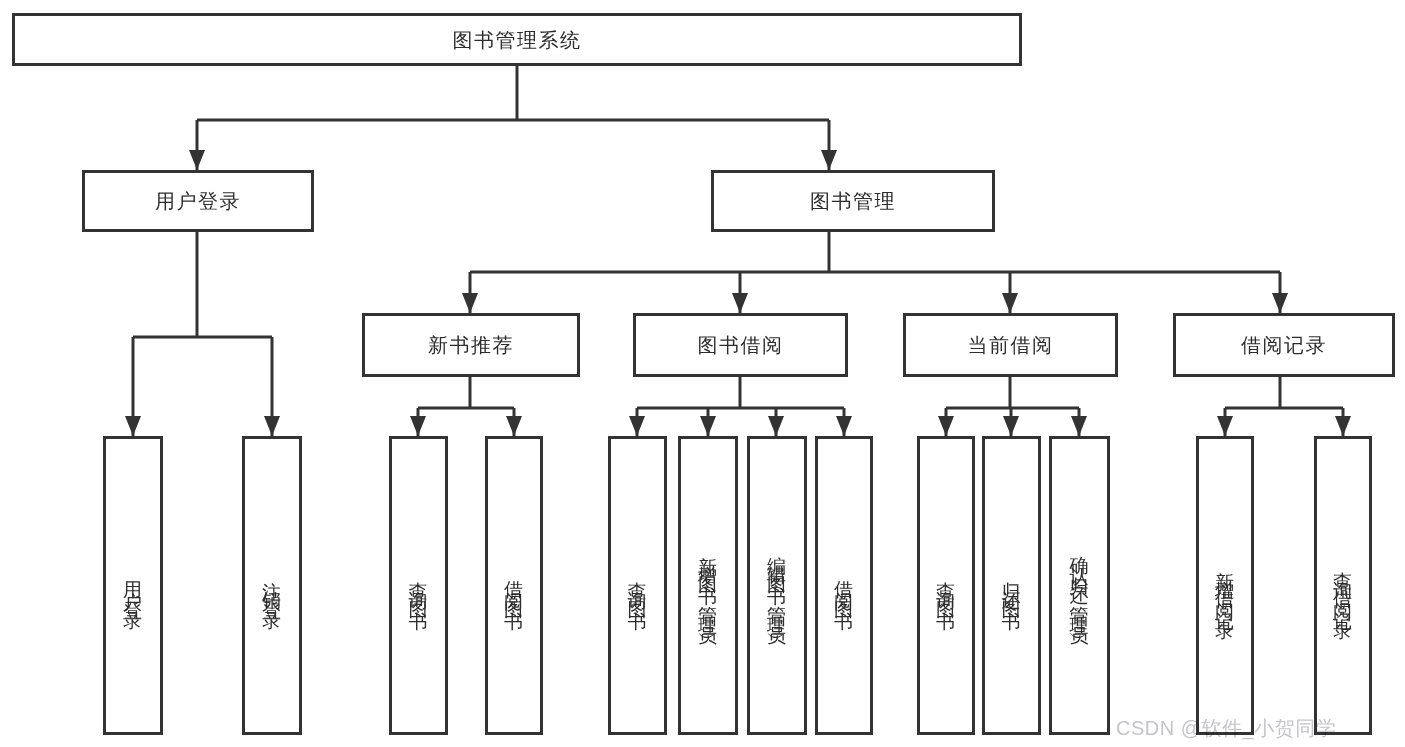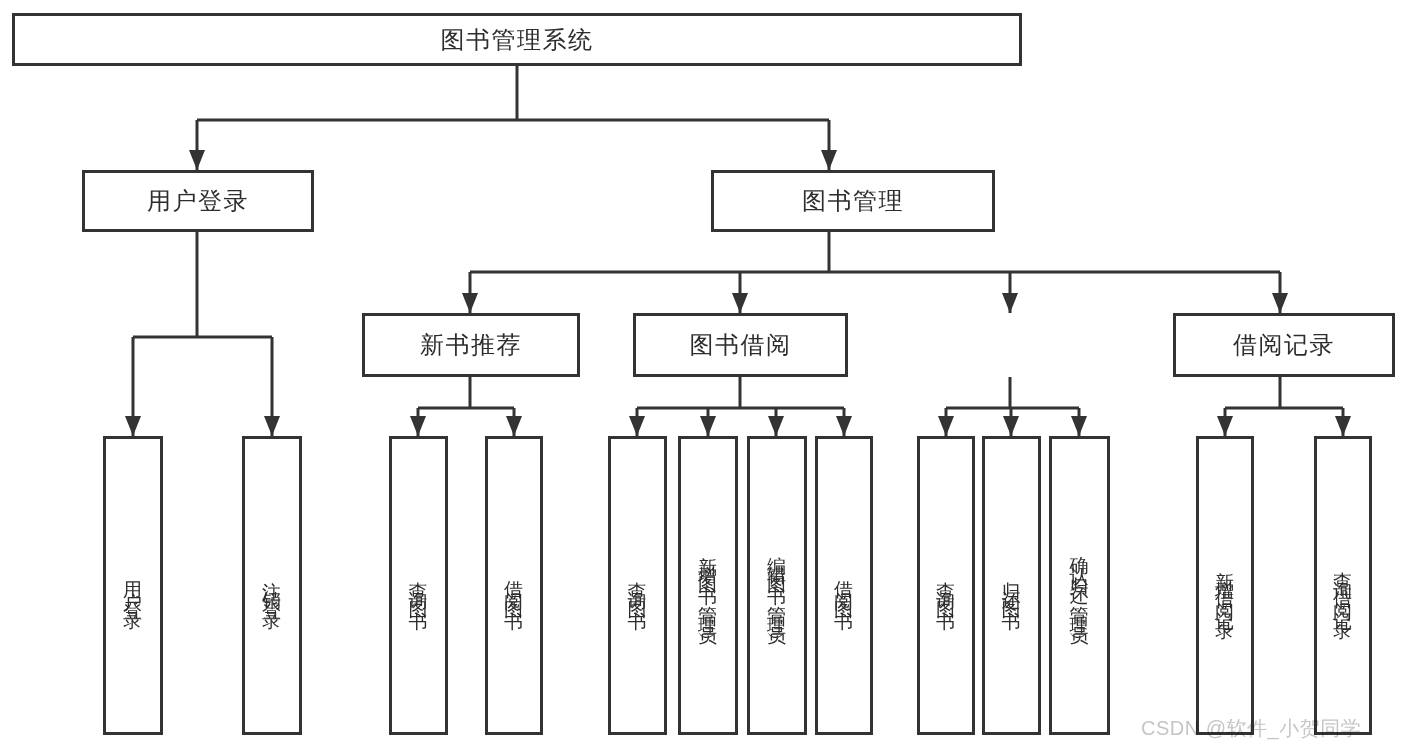--- a/index.html
+++ b/index.html
@@ -14,30 +14,30 @@
   }
   svg.connectors{position:absolute;left:0;top:0;width:1405px;height:747px;}
   svg.connectors path{stroke:var(--line);stroke-width:3;fill:none;}
   svg.connectors marker path{fill:var(--line);stroke:none;}
   .box{
     position:absolute; box-sizing:border-box;
     background:var(--box-fill); border:3px solid var(--box-border);
     display:flex; align-items:center; justify-content:center;
   }
   .hlabel{
-    font-size:24px; letter-spacing:1.5px; line-height:1;
+    font-size:20px; letter-spacing:1.5px; line-height:1;
     white-space:nowrap; color:var(--text);
   }
   .vlabel{
     writing-mode:vertical-rl; text-orientation:mixed;
     font-size:19px; letter-spacing:10px; line-height:1;
     color:var(--text); white-space:nowrap;
   }
   .watermark{
-    position:absolute; left:1141px; top:716px;
+    position:absolute; left:1116px; top:716px;
     font-size:20px; letter-spacing:0.5px; line-height:1.2;
     color:var(--watermark); mix-blend-mode:multiply; white-space:nowrap;
   }
 </style>
 </head>
 <body>
 
 <div class="stage">
 
   <svg class="connectors" viewBox="0 0 1405 747" aria-hidden="true">
@@ -112,20 +112,23 @@
   <div class="box" style="left:711px;top:170px;width:284px;height:62px">
     <span class="hlabel">图书管理</span>
   </div>
 
   <div class="box" style="left:362px;top:313px;width:218px;height:64px">
     <span class="hlabel">新书推荐</span>
   </div>
   <div class="box" style="left:633px;top:313px;width:215px;height:64px">
     <span class="hlabel">图书借阅</span>
   </div>
+  <div class="box" style="left:903px;top:313px;width:215px;height:64px">
+    <span class="hlabel">当前借阅</span>
+  </div>
   <div class="box" style="left:1173px;top:313px;width:222px;height:64px">
     <span class="hlabel">借阅记录</span>
   </div>
 
   <div class="box" style="left:103px;top:436px;width:60px;height:299px">
     <span class="vlabel">用户登录</span>
   </div>
   <div class="box" style="left:242px;top:436px;width:60px;height:299px">
     <span class="vlabel">注销登录</span>
   </div>

